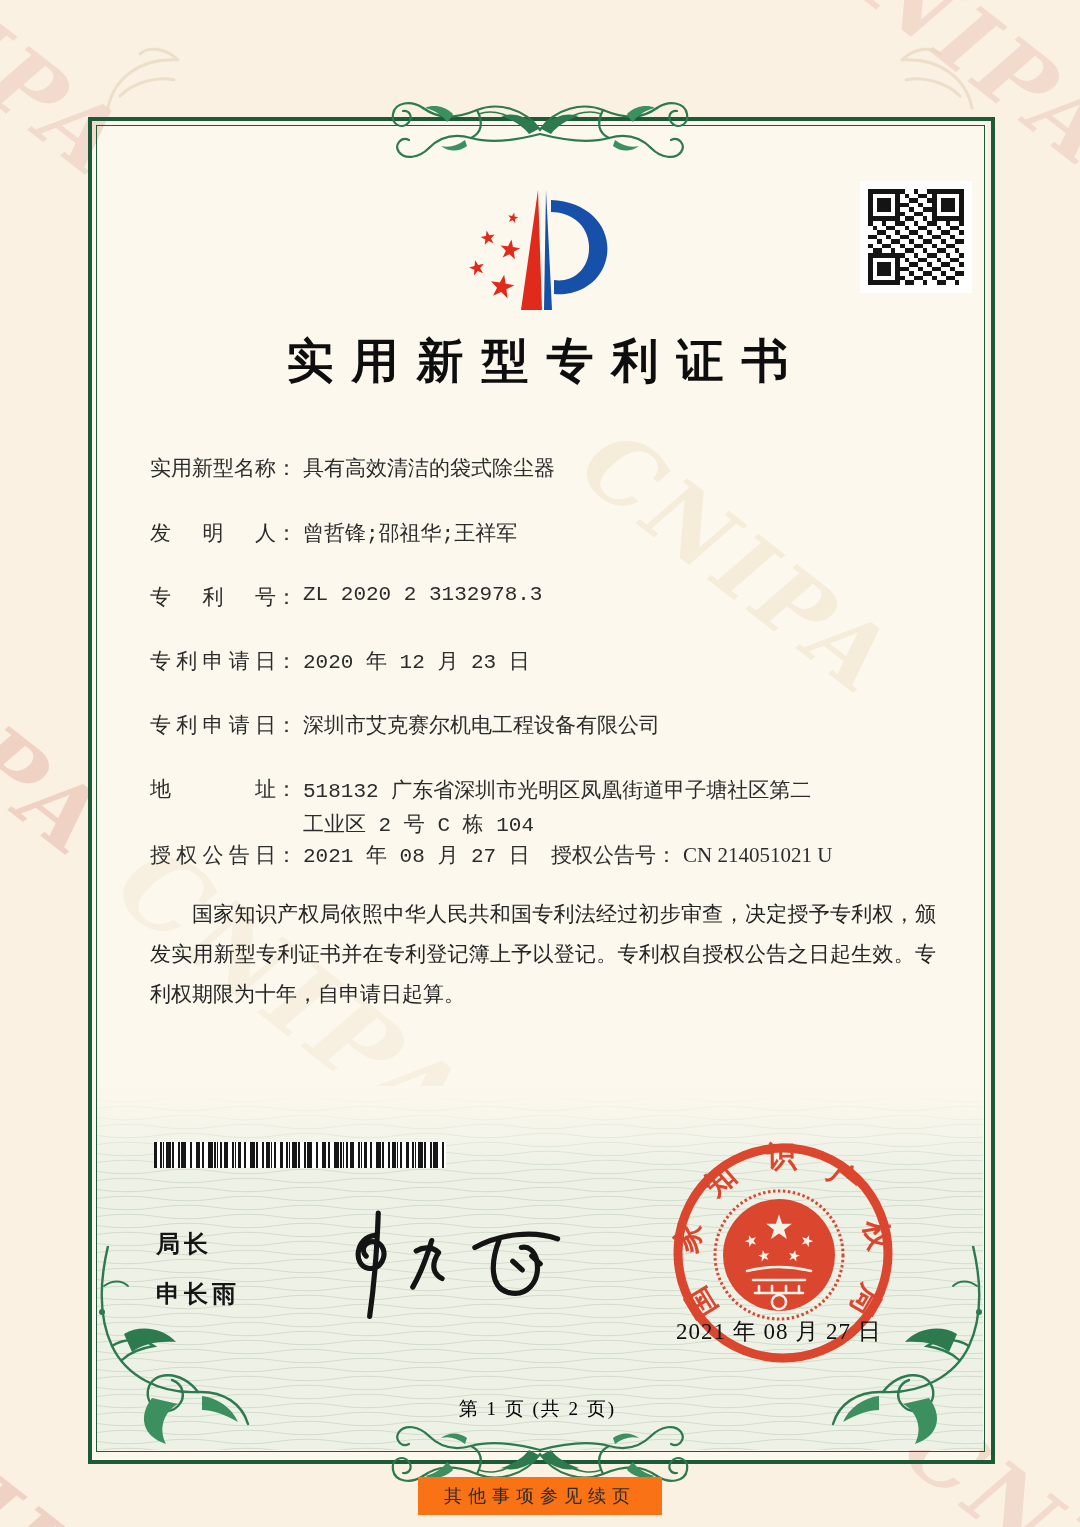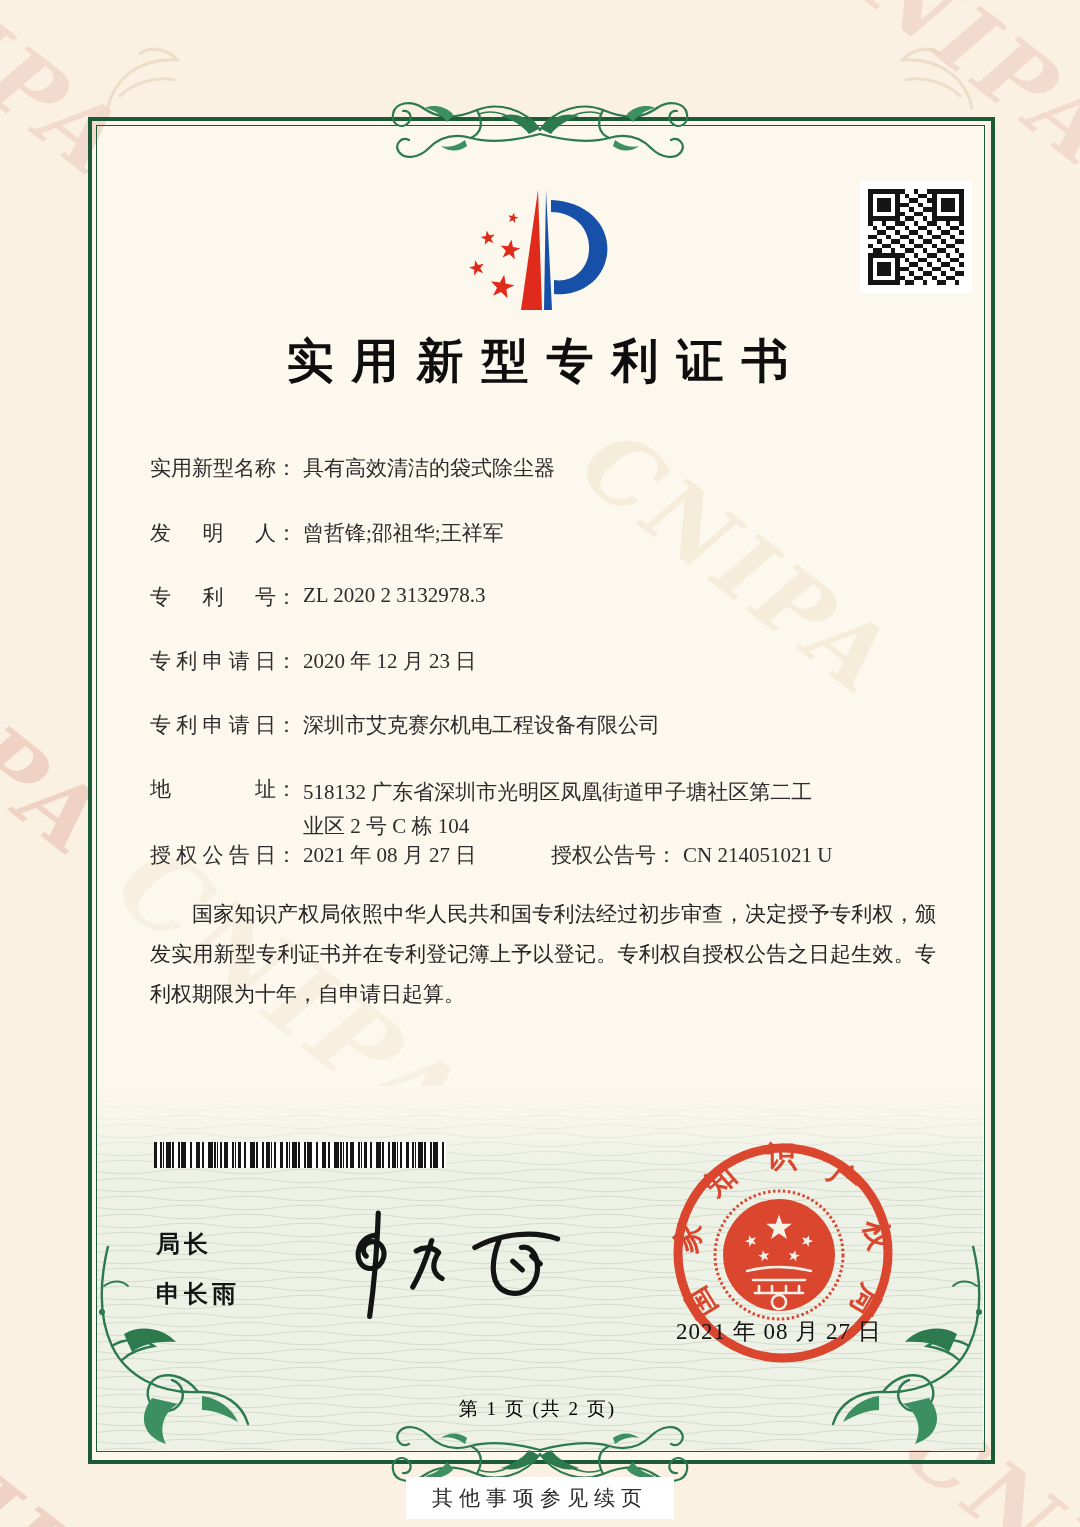--- a/index.html
+++ b/index.html
@@ -32,40 +32,40 @@
   .abs{position:absolute;z-index:5;}
   .cert-no{left:140px;top:184px;font-size:22px;letter-spacing:4px;color:#333;}
   .logo{left:450px;top:184px;}
   .qr-wrap{left:860px;top:181px;width:112px;height:112px;background:#ffffff;display:flex;
            align-items:center;justify-content:center;}
   .title{left:88px;top:330px;width:899px;text-align:center;font-size:47px;font-weight:bold;
          letter-spacing:18px;text-indent:18px;color:#0e0e0e;}
   .frow{left:150px;font-size:21px;color:#2c2c2c;}
   .lbl{display:inline-block;width:126px;text-align:justify;text-align-last:justify;vertical-align:top;}
   .colon{display:inline-block;}
-  .val{display:inline-block;margin-left:6px;vertical-align:top;}
+  .val{display:inline-block;margin-left:6px;vertical-align:top;font-family:Liberation Mono, monospace;}
   .addr-val{width:522px;line-height:34px;}
   .frow2{position:absolute;left:375px;top:0;white-space:nowrap;margin-left:26px;}
   .body-text{left:142px;top:886px;width:802px;font-size:21px;line-height:40px;text-align:justify;color:#242424;}
   .body-text p{margin:8px;text-indent:2em;}
   .barcode{left:154px;top:1142px;width:292px;height:26px;background-color:#fff;
     background-image:
       repeating-linear-gradient(90deg,#161616 0 2px,rgba(0,0,0,0) 2px 6px),
       repeating-linear-gradient(90deg,#161616 0 1px,rgba(0,0,0,0) 1px 9px),
       repeating-linear-gradient(90deg,#161616 0 3px,rgba(0,0,0,0) 3px 14px);z-index:5;}
   .director-title{left:156px;top:1228px;font-size:24px;font-weight:600;color:#151515;
                   font-family:"Liberation Sans","DejaVu Sans",sans-serif;letter-spacing:4px;text-align:center;}
   .director-name{left:156px;top:1278px;font-size:24px;font-weight:600;color:#151515;
                  font-family:"Liberation Sans","DejaVu Sans",sans-serif;letter-spacing:4px;text-align:center;}
   .sig{left:330px;top:1198px;z-index:5;}
   .seal{left:653px;top:1123px;z-index:6;}
   .seal-date{left:676px;top:1316px;font-size:23px;letter-spacing:1px;color:#101010;z-index:7;}
   .page-num{left:88px;top:1396px;width:899px;text-align:center;font-size:19px;color:#000000;letter-spacing:2px;}
-  .cont-note{left:50%;top:1477px;transform:translateX(-50%);background:#ffffff;padding:7px 26px;
-             font-size:21px;letter-spacing:6px;color:#2b2b2b;z-index:5;}
+  .cont-note{left:50%;top:1477px;transform:translateX(-50%);background:#f97316;padding:7px 26px;
+             font-size:18px;letter-spacing:6px;color:#2b2b2b;z-index:5;}
 </style>
 </head>
 <body>
 
 <div class="page">
 
   <div class="wm wm-pink" style="left:-140px;top:-110px;">CNIPA</div>
   <div class="wm wm-pink" style="left:850px;top:-120px;">CNIPA</div>
   <div class="wm wm-tan" style="left:628px;top:408px;">CNIPA</div>
   <div class="wm wm-pink2" style="left:-160px;top:570px;">CNIPA</div>

